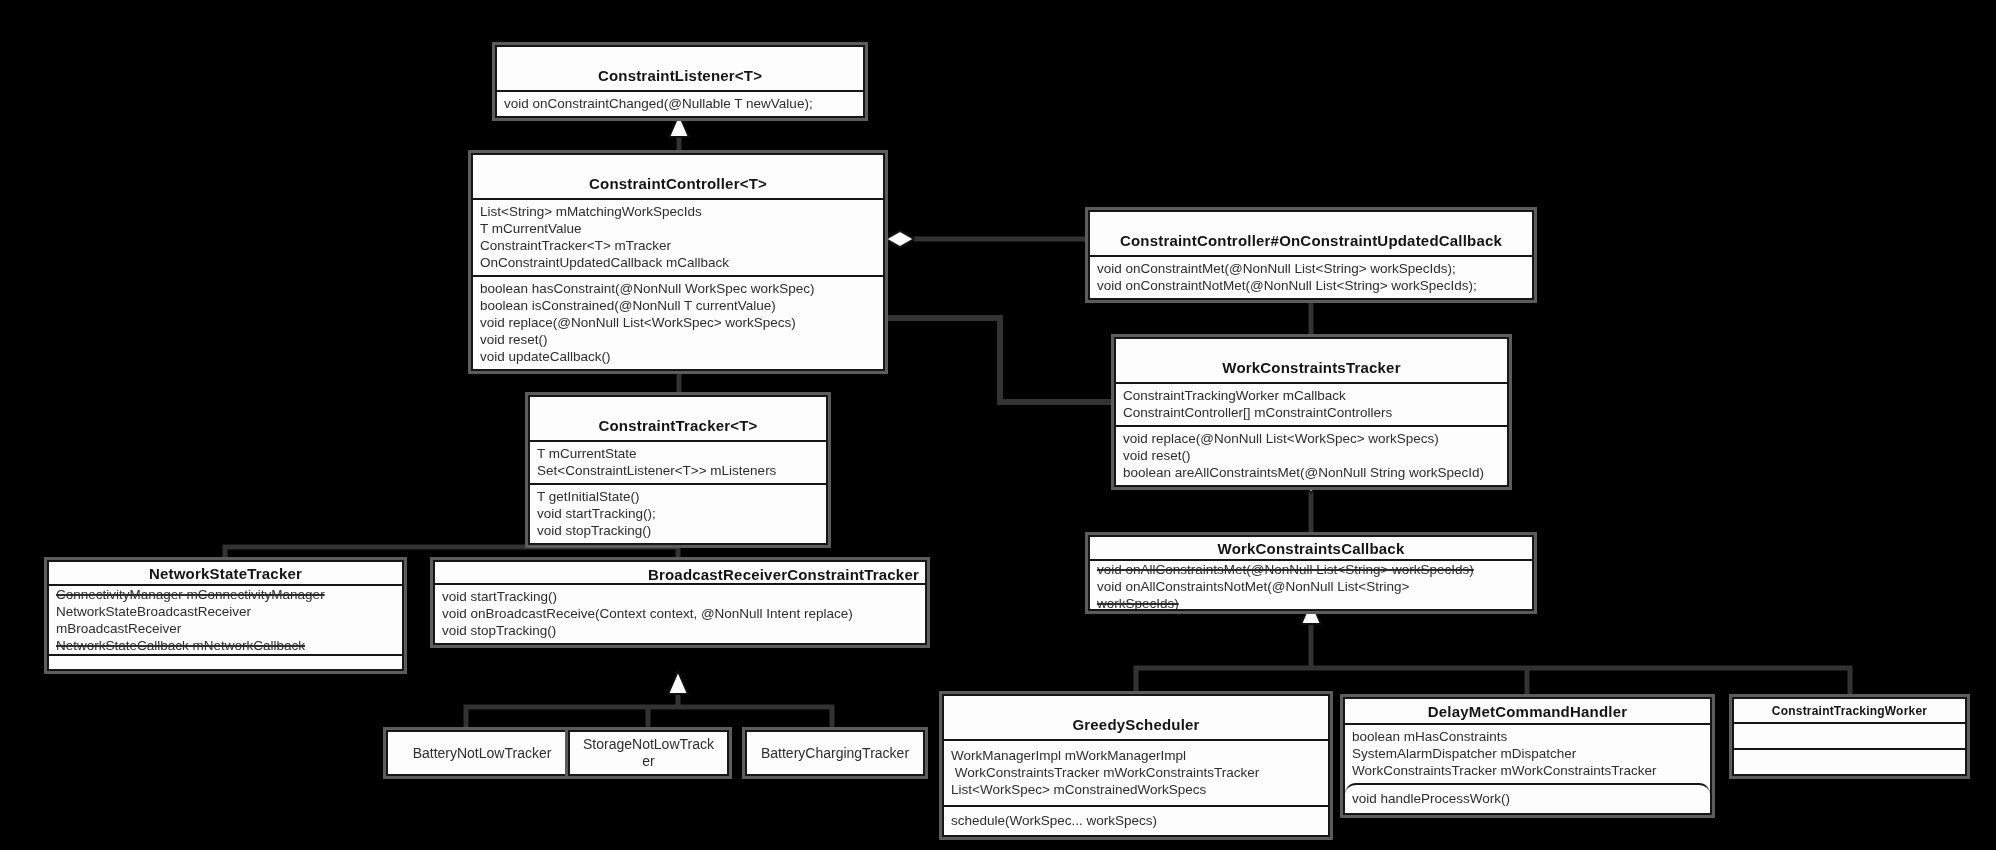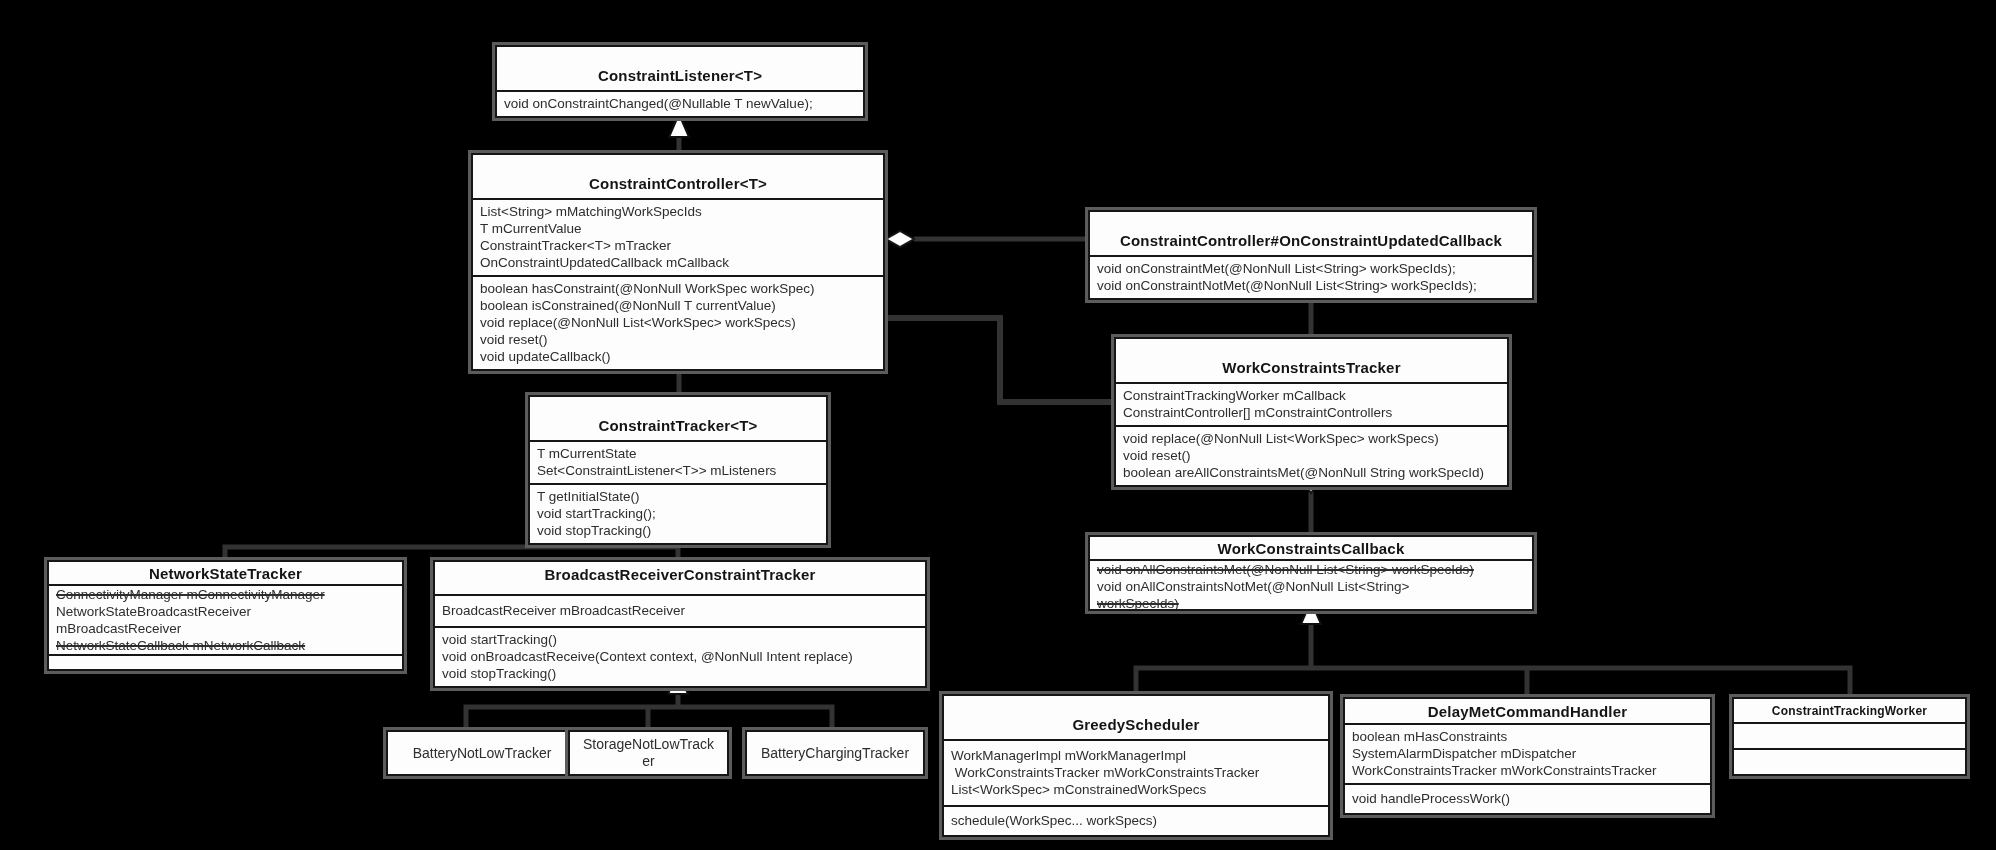--- a/index.html
+++ b/index.html
@@ -146,24 +146,21 @@
     <div class="sec" style="padding-top:0;padding-bottom:0;">
       <span class="line struck">ConnectivityManager mConnectivityManager</span>
       <span class="line">NetworkStateBroadcastReceiver</span>
       <span class="line">mBroadcastReceiver</span>
       <span class="line struck">NetworkStateCallback mNetworkCallback</span>
     </div>
     <div class="sec empty-sm"></div>
   </div>
 
   <div class="uml" style="left:433px;top:560px;width:494px;">
-    <div class="title" style="padding:4px 6px 11px;">BroadcastReceiverConstraintTracker</div>
-    <div class="sec" style="padding-top:6px;padding-bottom:7px;">
-      <span class="line">BroadcastReceiver mBroadcastReceiver</span>
-    </div>
+    <div class="title" style="padding:4px 6px 0;text-align:right;">BroadcastReceiverConstraintTracker</div>
     <div class="sec">
       <span class="line">void startTracking()</span>
       <span class="line">void onBroadcastReceive(Context context, @NonNull Intent replace)</span>
       <span class="line">void stopTracking()</span>
     </div>
   </div>
 
   <div class="uml clip" style="left:1088px;top:535px;width:446px;height:76px;">
     <div class="title tight">WorkConstraintsCallback</div>
     <div class="sec" style="padding-top:0;">
@@ -185,21 +182,21 @@
     </div>
   </div>
 
   <div class="uml" style="left:1343px;top:697px;width:369px;">
     <div class="title" style="padding:4px 6px 3px;">DelayMetCommandHandler</div>
     <div class="sec">
       <span class="line">boolean mHasConstraints</span>
       <span class="line">SystemAlarmDispatcher mDispatcher</span>
       <span class="line">WorkConstraintsTracker mWorkConstraintsTracker</span>
     </div>
-    <div class="sec" style="padding-top:5px;padding-bottom:6px;">
+    <div class="sec" style="padding-top:5px;padding-bottom:6px;border-radius:11px;">
       <span class="line">void handleProcessWork()</span>
     </div>
   </div>
 
   <div class="uml" style="left:1732px;top:697px;width:235px;">
     <div class="title" style="padding:5px 4px 4px;font-size:12px;">ConstraintTrackingWorker</div>
     <div class="sec empty"></div>
     <div class="sec empty"></div>
   </div>
 

